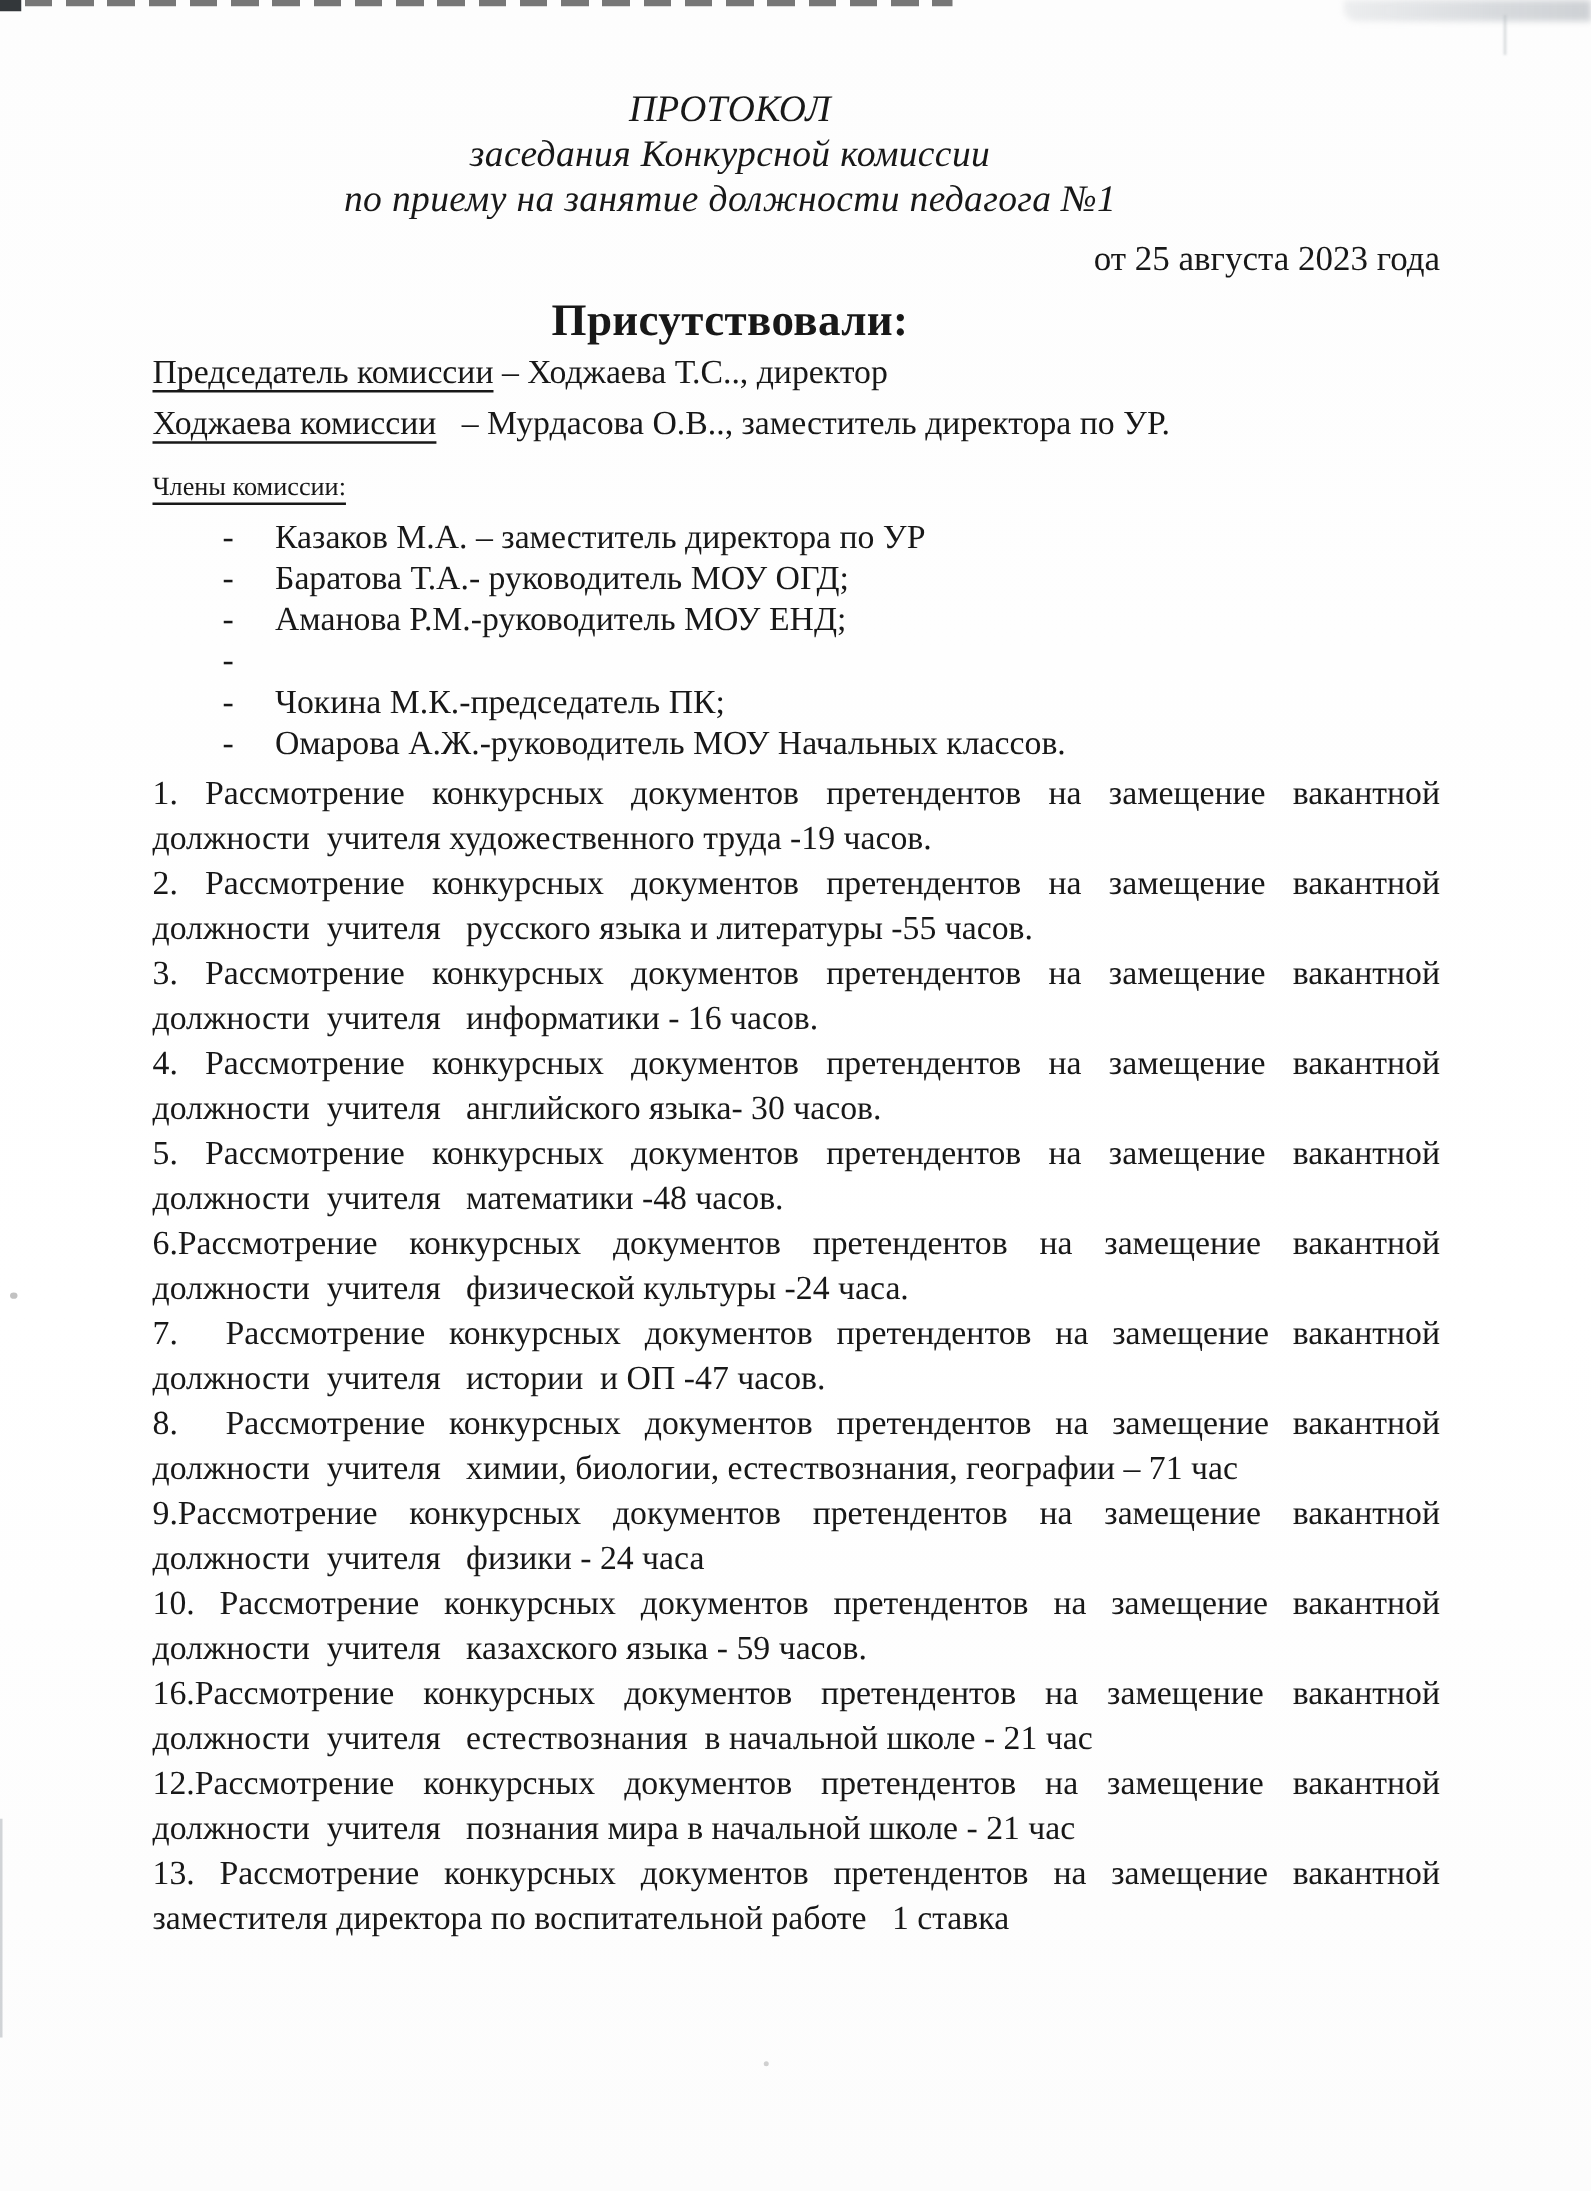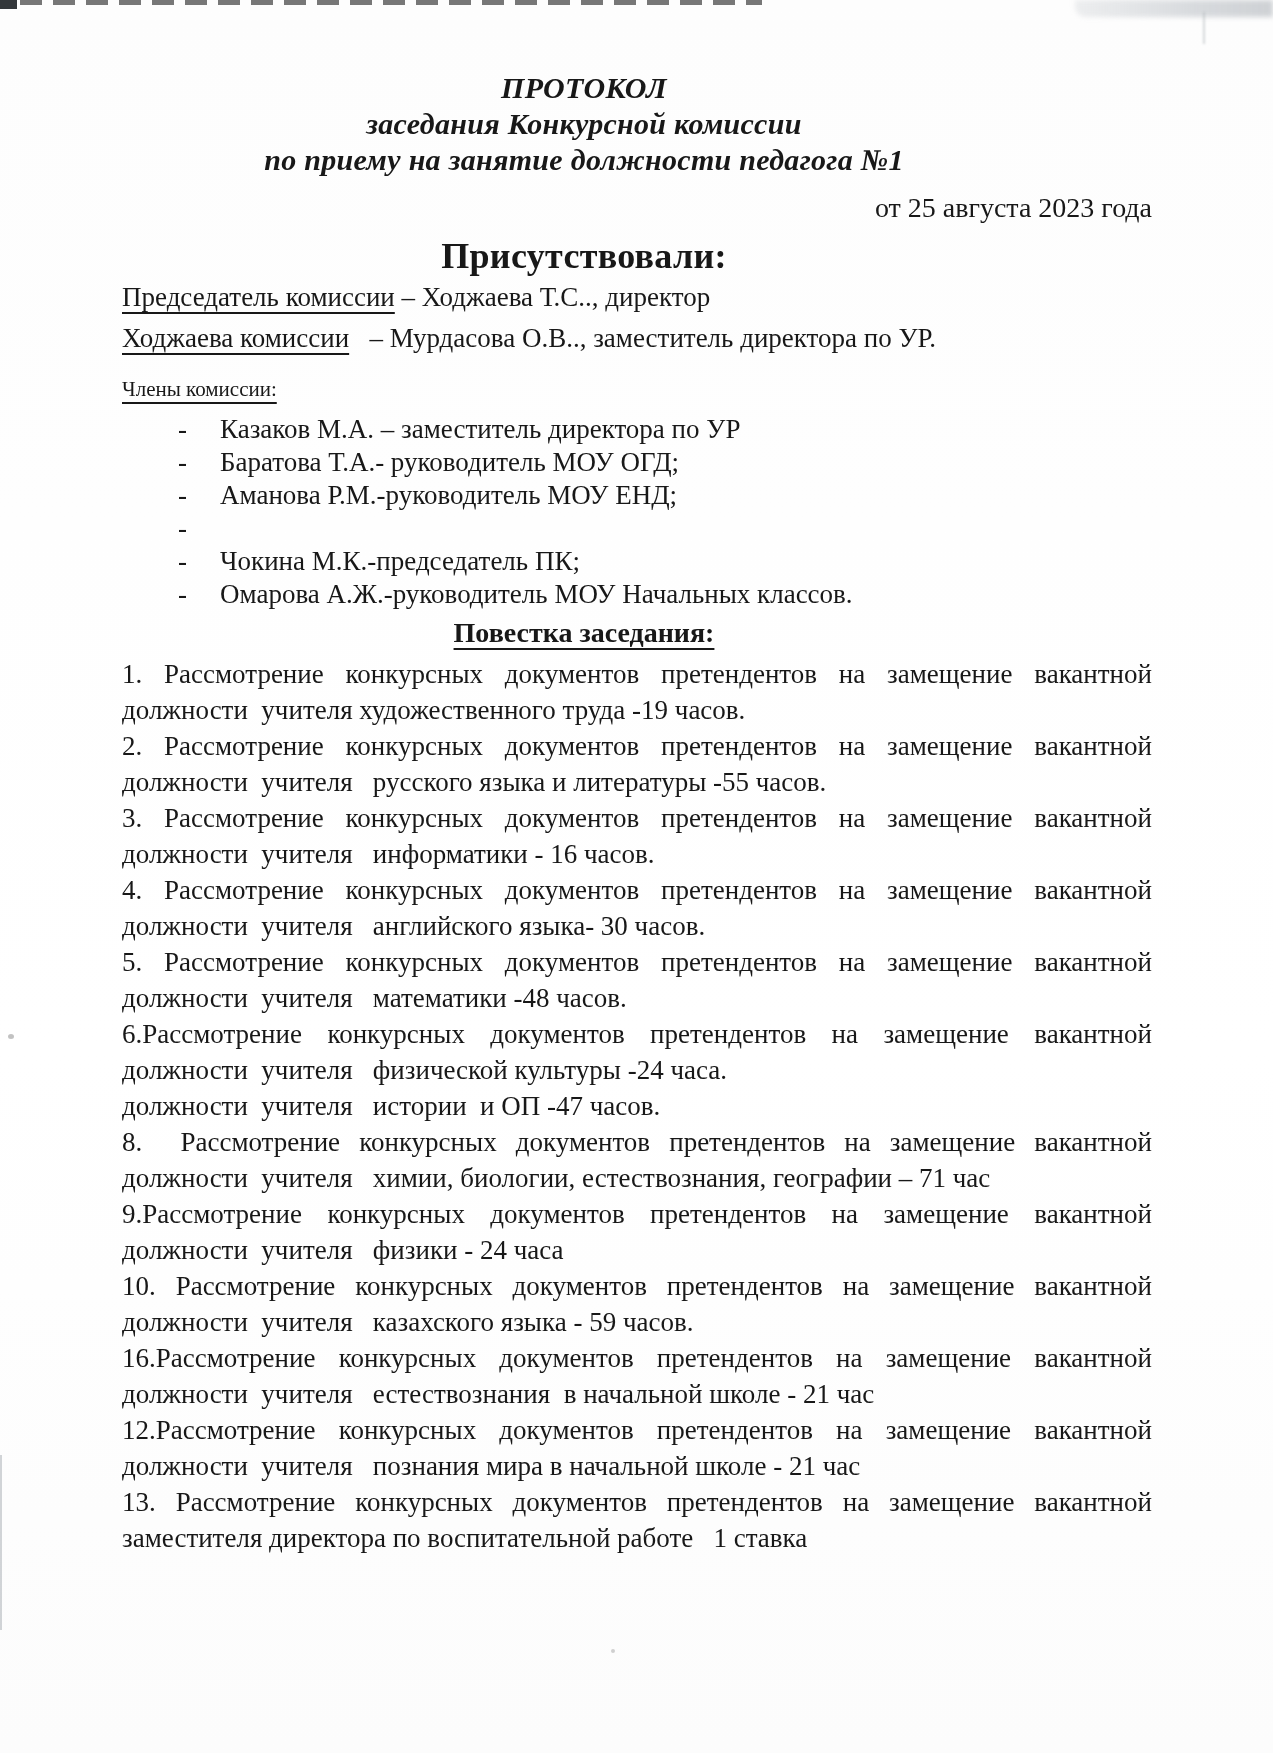--- a/index.html
+++ b/index.html
@@ -17,21 +17,21 @@
     box-sizing: border-box;
   }
   .doc {
     position: relative;
     padding: 70px 121px 0 122px;
     font-size: 27px;
     line-height: 36px;
   }
   
   .centered { text-align: center; margin-right: 106px; }
-  .title-block { font-weight: bold; font-style: italic; font-size: 30px; line-height: 36px; letter-spacing: 0.3px; }
+  .title-block { font-weight: normal; font-style: italic; font-size: 30px; line-height: 36px; letter-spacing: 0.3px; }
   .date-line { text-align: right; margin-top: 12px; font-size: 28px; }
   .section-heading { font-weight: bold; font-size: 36px; margin-top: 12px; letter-spacing: 0.3px; text-align: center; }
   .role-line { margin-top: 6px; font-size: 27px; line-height: 35px; }
   .u {
     text-decoration: underline;
     text-decoration-thickness: 2px;
     text-underline-offset: 6px;
   }
   .members-heading { margin-top: 15px; font-size: 21px; }
   .members-list { margin-top: 6px; }
@@ -121,23 +121,20 @@
       <div class="member-row">
         <span class="member-marker">-</span>
         <span>Чокина М.К.-председатель ПК;</span>
       </div>
       <div class="member-row">
         <span class="member-marker">-</span>
         <span>Омарова А.Ж.-руководитель МОУ Начальных классов.</span>
       </div>
     </div>
 
-    <div class="agenda-heading centered">
-      <span class="u">Повестка заседания:</span>
-    </div>
 
     <div class="agenda">
       <div class="agenda-item">
         <div class="jline">1. Рассмотрение конкурсных документов претендентов на замещение вакантной</div>
         <div class="cline">должности&nbsp; учителя художественного труда -19 часов.</div>
       </div>
       <div class="agenda-item">
         <div class="jline">2. Рассмотрение конкурсных документов претендентов на замещение вакантной</div>
         <div class="cline">должности&nbsp; учителя&nbsp;&nbsp; русского языка и литературы -55 часов.</div>
       </div>
@@ -151,20 +148,21 @@
       </div>
       <div class="agenda-item">
         <div class="jline">5. Рассмотрение конкурсных документов претендентов на замещение вакантной</div>
         <div class="cline">должности&nbsp; учителя&nbsp;&nbsp; математики -48 часов.</div>
       </div>
       <div class="agenda-item">
         <div class="jline">6.Рассмотрение конкурсных документов претендентов на замещение вакантной</div>
         <div class="cline">должности&nbsp; учителя&nbsp;&nbsp; физической культуры -24 часа.</div>
       </div>
       <div class="agenda-item">
+        <div class="jline">7.&nbsp; Рассмотрение конкурсных документов претендентов на замещение вакантной</div>
         <div class="cline">должности&nbsp; учителя&nbsp;&nbsp; истории&nbsp; и ОП -47 часов.</div>
       </div>
       <div class="agenda-item">
         <div class="jline">8.&nbsp; Рассмотрение конкурсных документов претендентов на замещение вакантной</div>
         <div class="cline">должности&nbsp; учителя&nbsp;&nbsp; химии, биологии, естествознания, географии – 71 час</div>
       </div>
       <div class="agenda-item">
         <div class="jline">9.Рассмотрение конкурсных документов претендентов на замещение вакантной</div>
         <div class="cline">должности&nbsp; учителя&nbsp;&nbsp; физики - 24 часа</div>
       </div>

